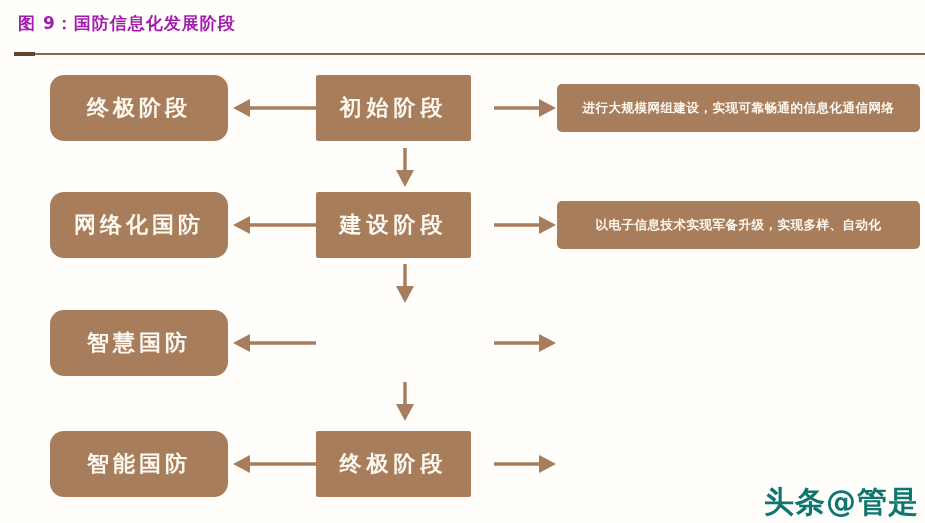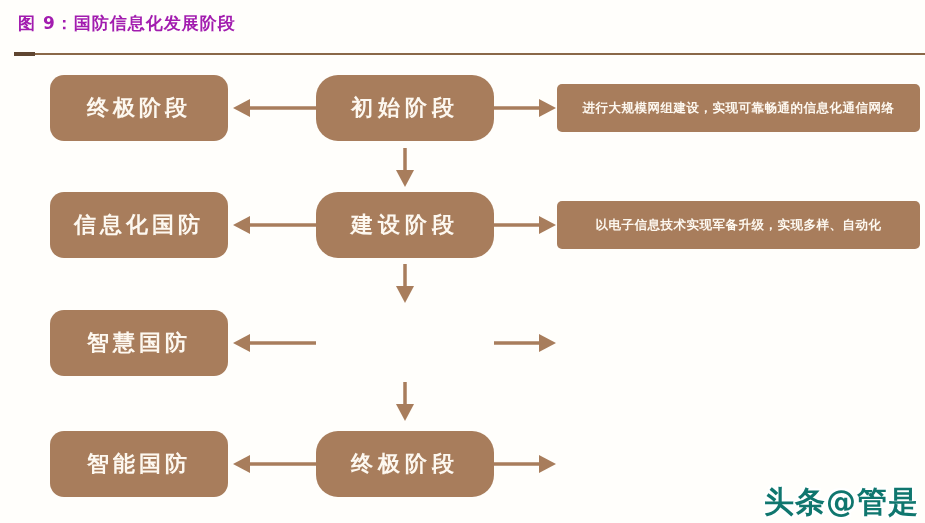--- a/index.html
+++ b/index.html
@@ -47,21 +47,21 @@
     background: #a87d5c;
     color: #fdf8f0;
     display: flex;
     align-items: center;
     justify-content: center;
     font-weight: bold;
     box-sizing: border-box;
     text-align: center;
   }
   .box-left   { left: 50px;  width: 178px; height: 66px; border-radius: 14px; font-size: 22px; letter-spacing: 4px; }
-  .box-stage  { left: 316px; width: 178px; height: 66px; border-radius: 22px; font-size: 22px; letter-spacing: 5px; }
+  .box-stage  { left: 316px; width: 155px; height: 66px; border-radius: 2px; font-size: 22px; letter-spacing: 5px; }
   .box-desc   { left: 557px; width: 363px; height: 48px; border-radius: 5px;  font-size: 12.5px; letter-spacing: 0.5px; padding: 2px 6px; }
   .t1 { top: 75px; }  .t2 { top: 192px; } .t3 { top: 310px; } .t4 { top: 431px; }
   .d1 { top: 84px; }  .d2 { top: 201px; } .d3 { top: 319px; } .d4 { top: 441px; }
   
   .arrows {
     position: absolute;
     left: 0; top: 0;
     width: 925px; height: 523px;
     pointer-events: none;
   }
@@ -141,21 +141,21 @@
     <g>
       <line x1="494" y1="464" x2="541" y2="464"></line>
         <polygon points="556,464 539,455 539,473"></polygon>
     </g>
   </svg>
 
   <div class="box box-left t1">终极阶段</div>
   <div class="box box-stage t1">初始阶段</div>
   <div class="box box-desc d1">进行大规模网组建设，实现可靠畅通的信息化通信网络</div>
 
-  <div class="box box-left t2">信息化国防</div>
+  <div class="box box-left t2">网络化国防</div>
   <div class="box box-stage t2">建设阶段</div>
   <div class="box box-desc d2">以电子信息技术实现军备升级，实现多样、自动化</div>
 
   <div class="box box-left t3">智慧国防</div>
 
   <div class="box box-stage t4">终极阶段</div>
   <div class="box box-left t4">智能国防</div>
 
   <div class="watermark">头条@管是</div>
 

